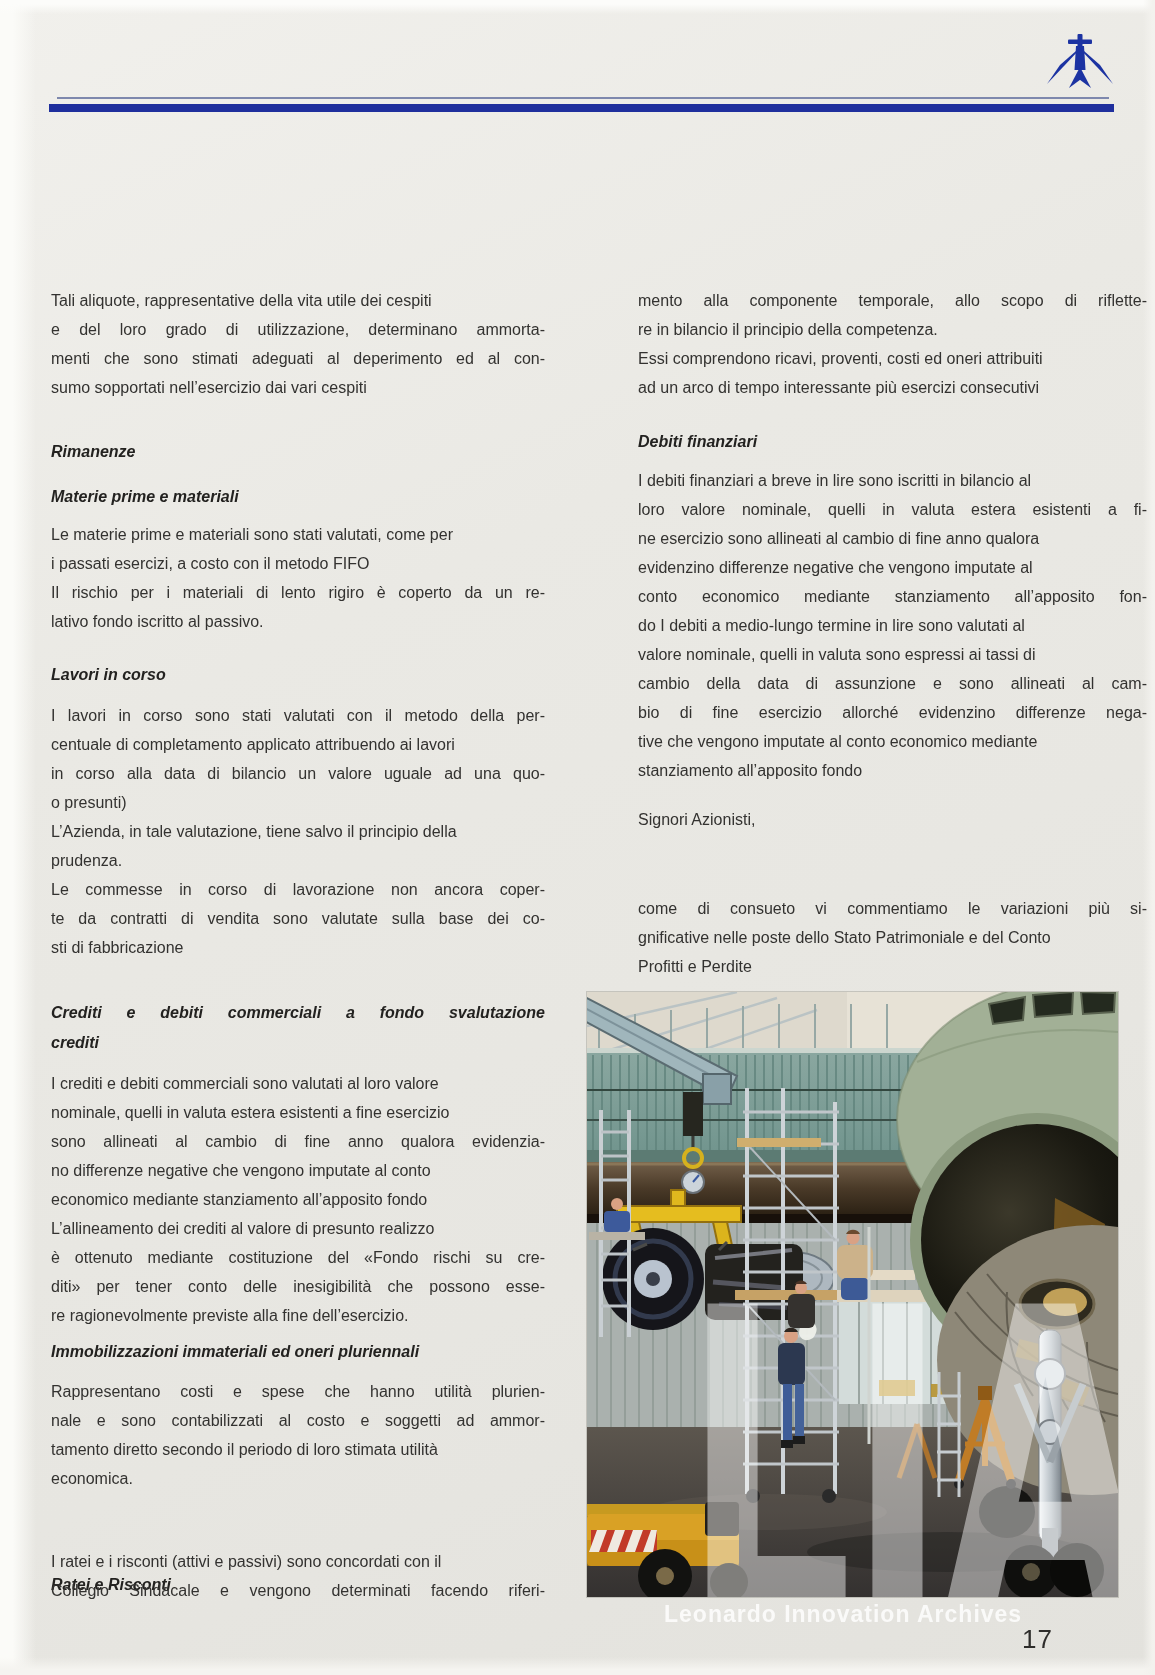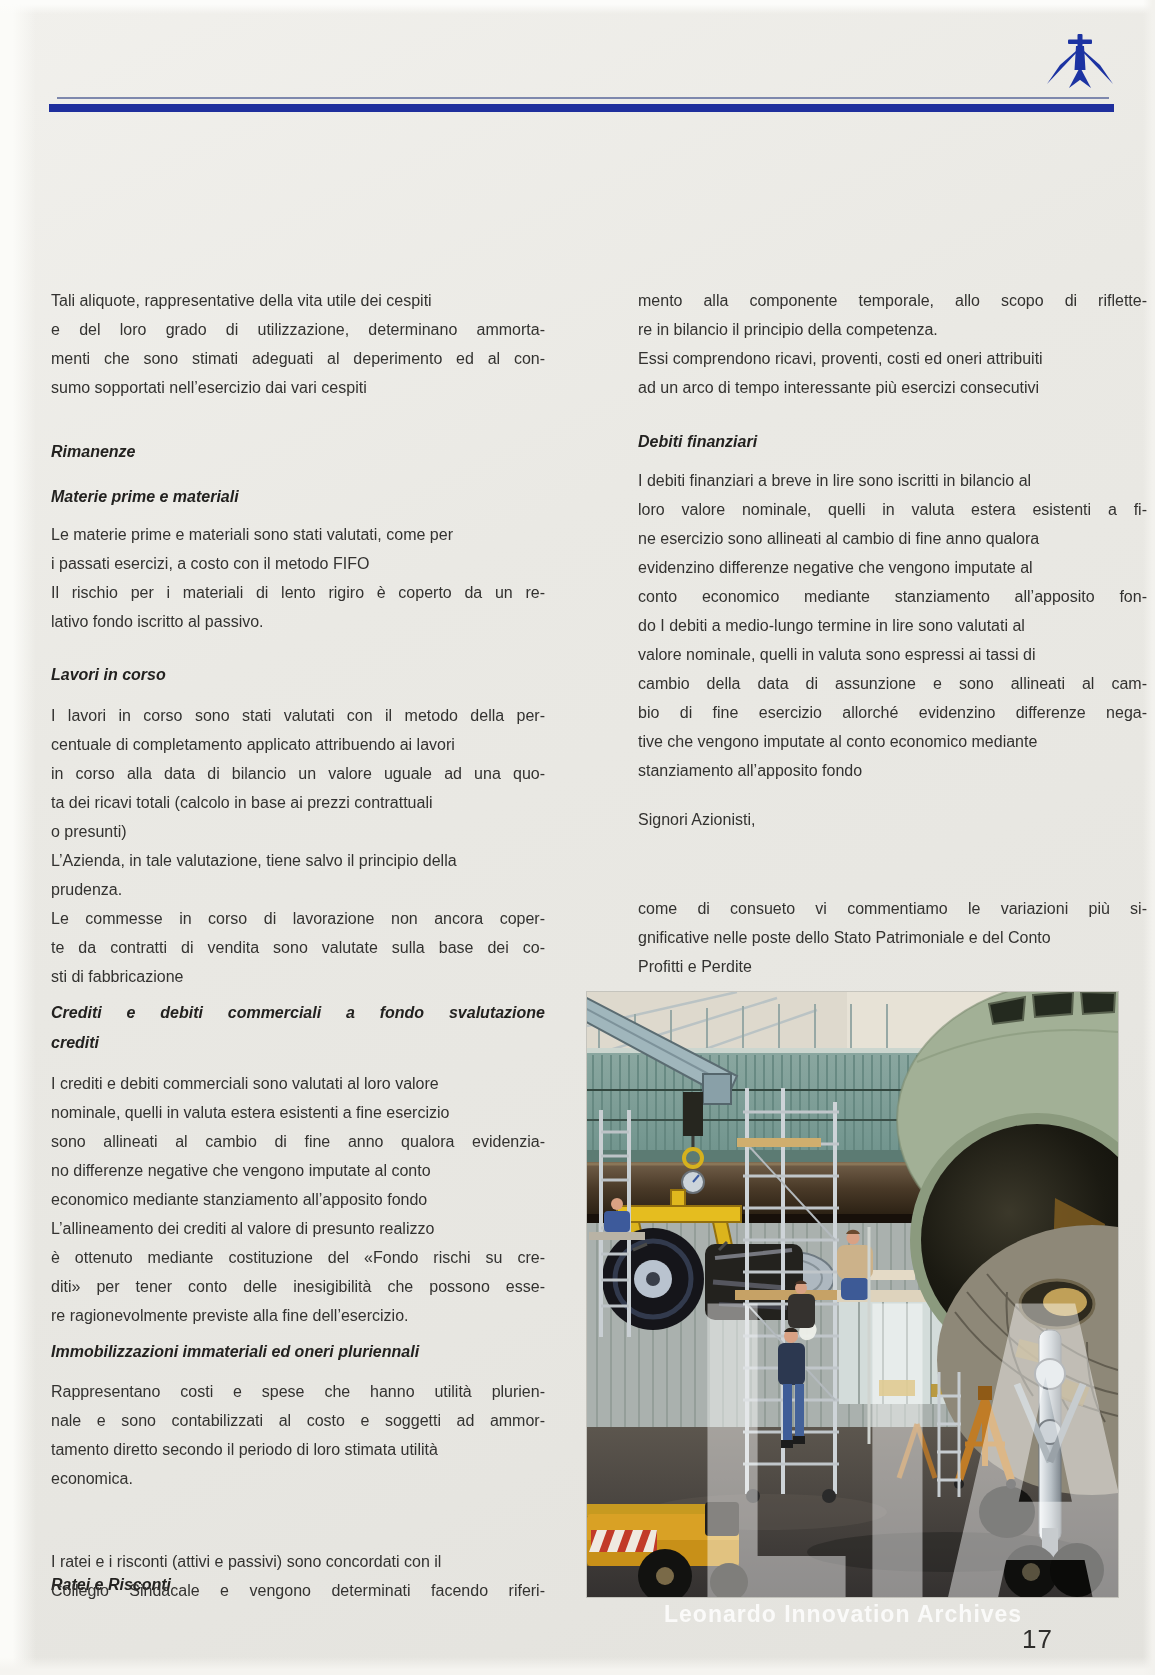--- a/index.html
+++ b/index.html
@@ -82,21 +82,20 @@
       <div class="line">Le materie prime e materiali sono stati valutati, come per</div>
       <div class="line">i passati esercizi, a costo con il metodo FIFO</div>
       <div class="line flush">Il rischio per i materiali di lento rigiro è coperto da un re-</div>
       <div class="line">lativo fondo iscritto al passivo.</div>
     </div>
   <div class="block col-l heading" style="top:660px">Lavori in corso</div>
   <div class="block col-l" style="top:701px">
       <div class="line flush">I lavori in corso sono stati valutati con il metodo della per-</div>
       <div class="line">centuale di completamento applicato attribuendo ai lavori</div>
       <div class="line flush">in corso alla data di bilancio un valore uguale ad una quo-</div>
-      <div class="line">ta dei ricavi totali (calcolo in base ai prezzi contrattuali</div>
       <div class="line">o presunti)</div>
       <div class="line">L’Azienda, in tale valutazione, tiene salvo il principio della</div>
       <div class="line">prudenza.</div>
       <div class="line flush">Le commesse in corso di lavorazione non ancora coper-</div>
       <div class="line flush">te da contratti di vendita sono valutate sulla base dei co-</div>
       <div class="line">sti di fabbricazione</div>
     </div>
   <div class="block col-l h2line" style="top:998px">
       <div class="line">Crediti e debiti commerciali a fondo svalutazione</div>
       <div class="line">crediti</div>

